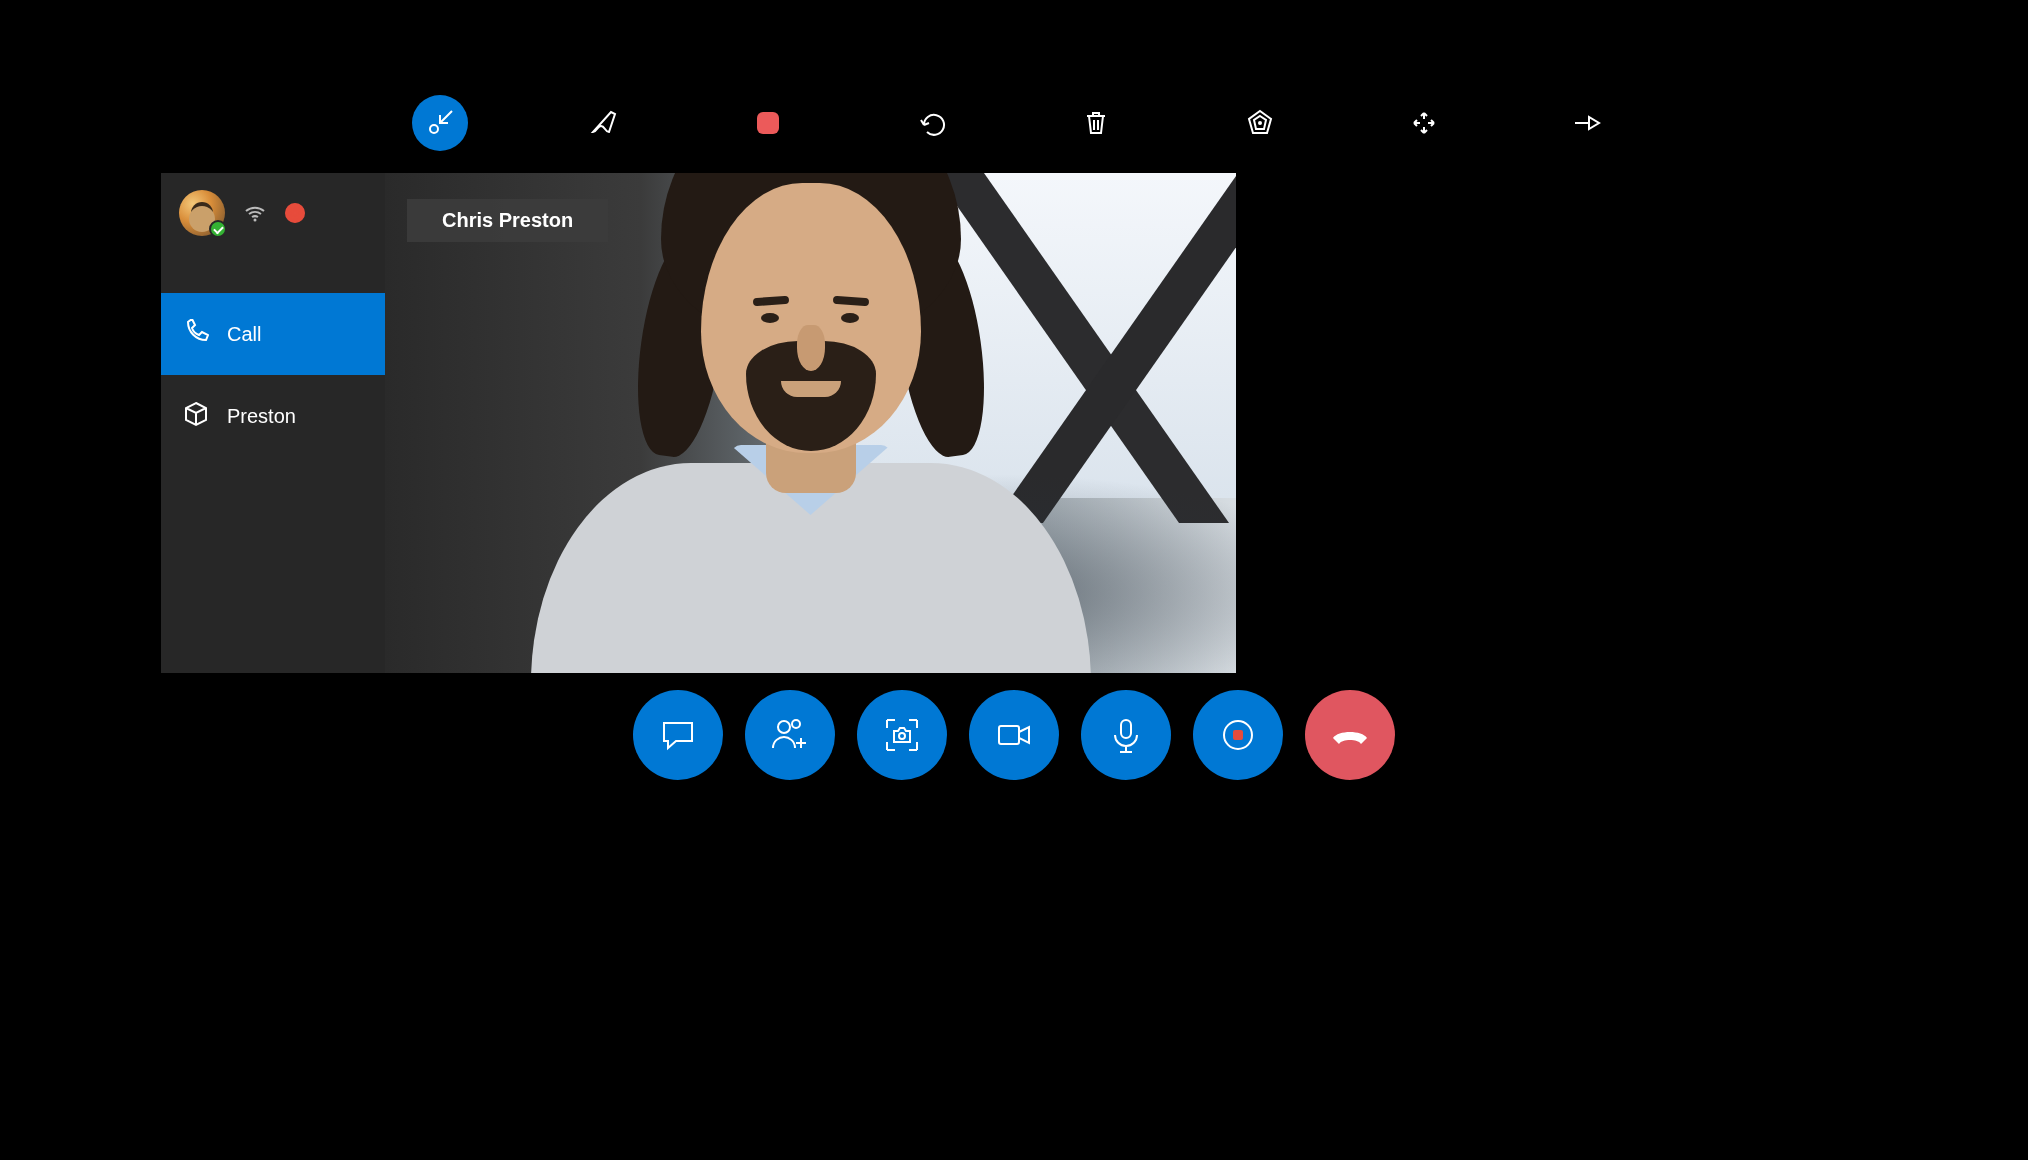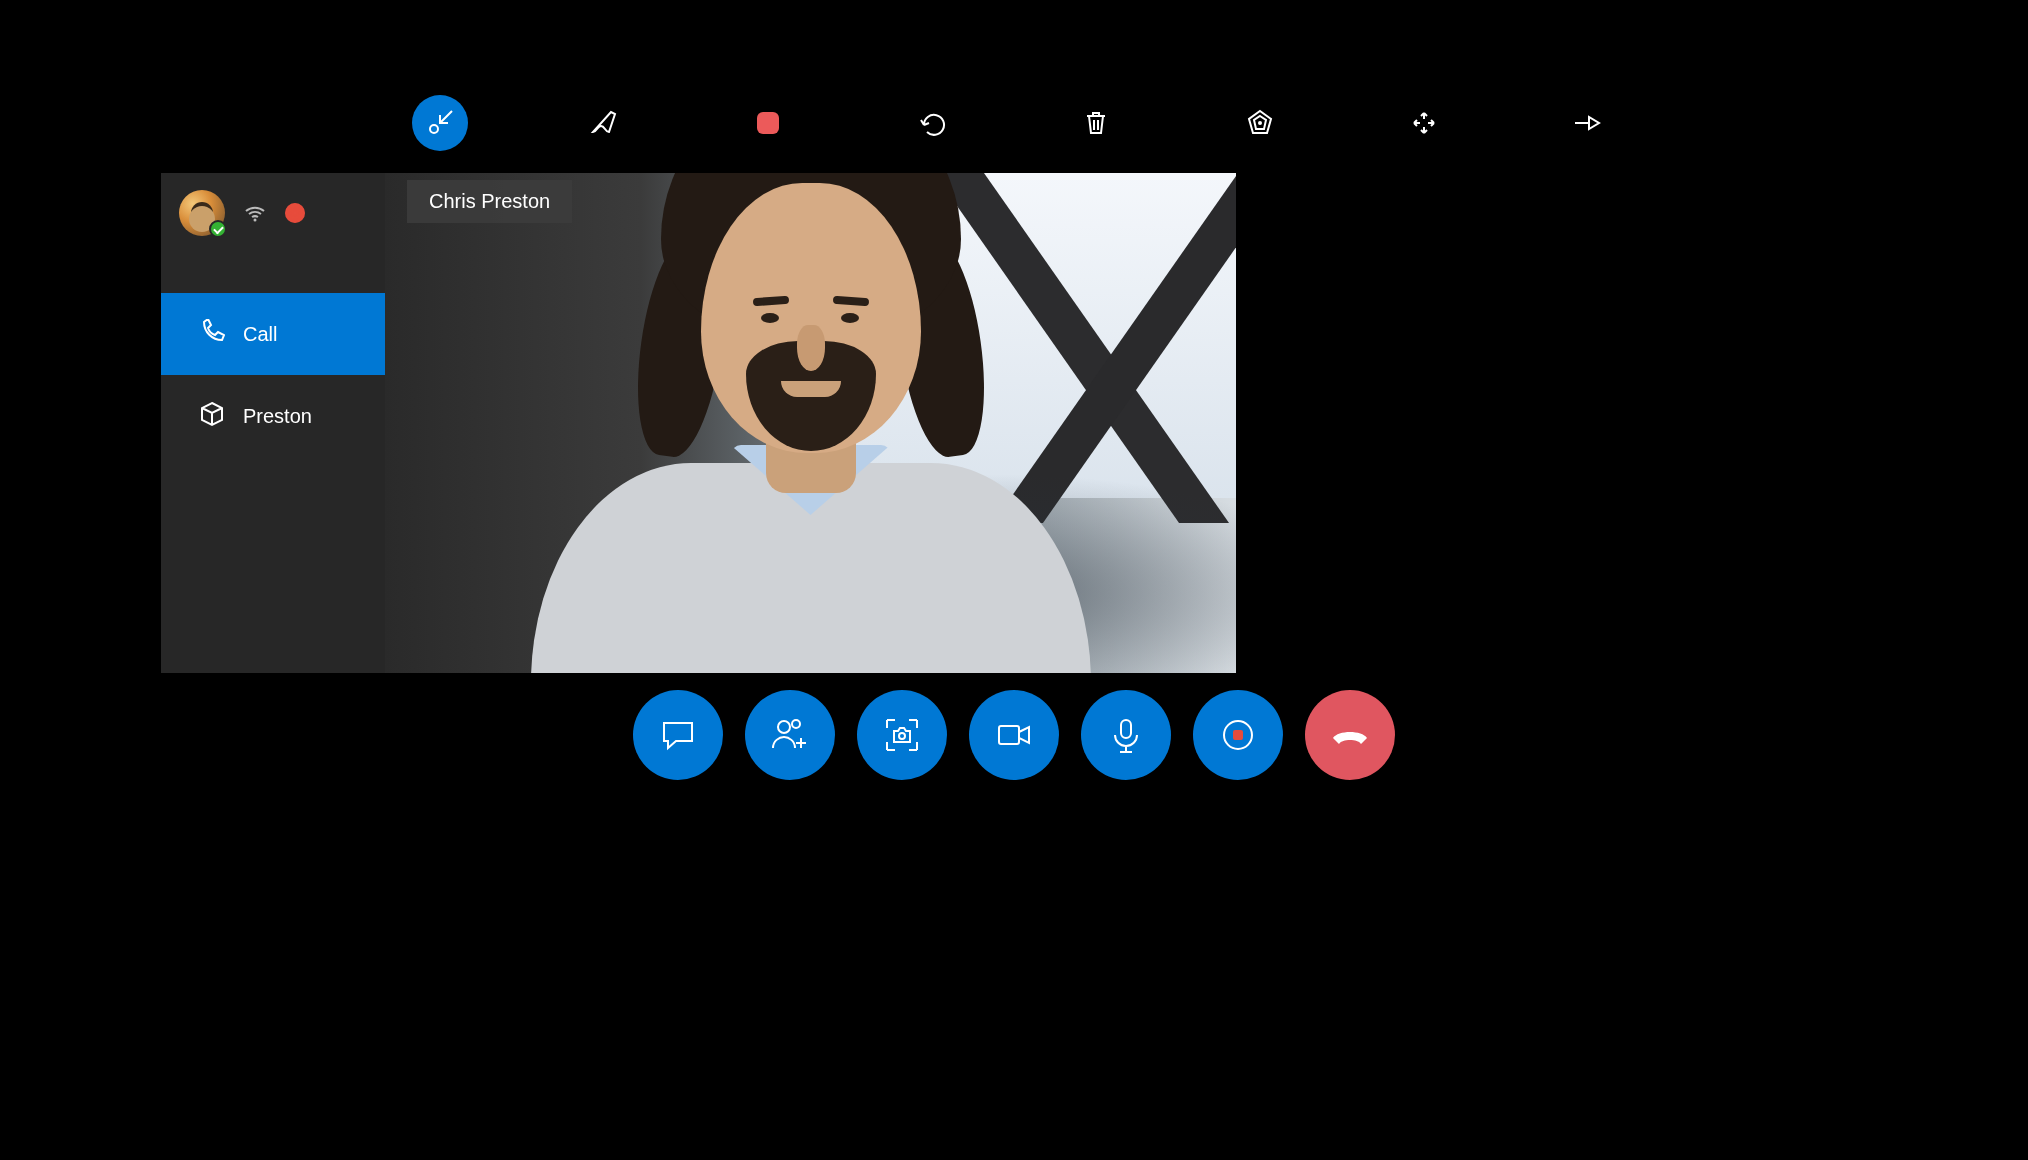--- a/index.html
+++ b/index.html
@@ -17,21 +17,21 @@
   .sidebar { width:224px; background:#272727; display:flex; flex-direction:column; }
   .sidebar-header { height:80px; display:flex; align-items:center; padding-left:18px; gap:18px; }
   .avatar-wrap { position:relative; width:46px; height:46px; }
   .avatar-circle { width:46px; height:46px; border-radius:50%; background:radial-gradient(circle at 30% 30%, #f4c87a 0%, #d98e3a 40%, #6a4a2a 100%); overflow:hidden; position:relative; }
   .avatar-circle::after{ content:""; position:absolute; bottom:4px; left:10px; width:26px; height:26px; border-radius:50%; background:#caa06a; box-shadow:0 -6px 0 -2px #3a2a1a; }
   .presence { position:absolute; bottom:-2px; right:-2px; width:18px; height:18px; border-radius:50%; background:#34b233; border:2px solid #272727; display:flex; align-items:center; justify-content:center; }
   .presence::before{ content:""; display:block; width:7px; height:4px; border:2px solid #fff; border-top:none; border-right:none; transform:rotate(-45deg); }
   .wifi { width:24px; height:24px; }
   .rec-dot { width:20px; height:20px; border-radius:50%; background:#e74c3c; box-shadow:0 0 6px rgba(231,76,60,.6) inset; }
 
-  .side-item { height:82px; display:flex; align-items:center; padding-left:38px; gap:18px; cursor:pointer; }
+  .side-item { height:82px; display:flex; align-items:center; padding-left:22px; gap:18px; cursor:pointer; }
   .side-item.active { background:#0078D4; }
   .side-spacer { flex:1; }
   .side-item .lbl { font-size:20px; font-weight:400; }
 
   .video-area { position:relative; flex:1; overflow:hidden; background:linear-gradient(to right,#2a2a2a 0%,#3b3b3b 30%,#7e8a92 55%,#d7dde2 100%); }
   .office-scene{ position:absolute; inset:0; }
   .sky{ position:absolute; top:0; right:0; width:55%; height:65%; background:linear-gradient(to bottom,#f4f7fb 0%,#dbe4ed 100%); }
   .beam1{ position:absolute; top:-30px; right:140px; width:50px; height:380px; background:#2c2c2e; transform:skewX(35deg); }
   .beam2{ position:absolute; top:-30px; right:60px; width:50px; height:380px; background:#2a2a2c; transform:skewX(-35deg); }
   .desk-shadow{ position:absolute; bottom:0; right:0; width:70%; height:40%; background:radial-gradient(ellipse at 60% 60%,rgba(40,50,60,.5),rgba(0,0,0,.0) 70%); }
@@ -47,21 +47,21 @@
   .beard{ position:absolute; bottom:252px; left:50%; transform:translateX(-50%); width:130px; height:110px; background:#2a1f17; border-radius:40% 40% 50% 50%/30% 30% 70% 70%; }
   .mouth{ position:absolute; bottom:306px; left:50%; transform:translateX(-50%); width:60px; height:16px; background:#caa17a; border-radius:0 0 30px 30px; }
   .eye{ position:absolute; width:18px; height:10px; background:#2a1f17; border-radius:50%; bottom:380px; }
   .eye.l{ left:calc(50% - 50px); }
   .eye.r{ left:calc(50% + 30px); }
   .brow{ position:absolute; width:36px; height:8px; background:#2a1f17; border-radius:4px; bottom:398px; }
   .brow.l{ left:calc(50% - 58px); transform:rotate(-4deg);}
   .brow.r{ left:calc(50% + 22px); transform:rotate(4deg);}
   .nose{ position:absolute; bottom:332px; left:50%; transform:translateX(-50%); width:28px; height:46px; background:#c79a72; border-radius:40% 40% 50% 50%; }
 
-  .name-badge { position:absolute; top:7px; left:22px; background:rgba(60,60,60,.9); padding:10px 22px; font-size:20px; }
+  .name-badge { position:absolute; top:26px; left:22px; background:rgba(60,60,60,.9); padding:10px 35px; font-size:20px;font-weight:bold; }
 
   
   .bottom-bar { position:absolute; top:690px; left:0; right:0; display:flex; justify-content:center; gap:22px; }
   .round-btn { width:90px; height:90px; border-radius:50%; background:#0078D4; border:none; cursor:pointer; display:flex; align-items:center; justify-content:center; }
   .round-btn.end { background:#e05660; }
   .round-btn svg { display:block; }
 
   svg { stroke:#fff; stroke-width:2; fill:none; }
 </style>
 </head>

